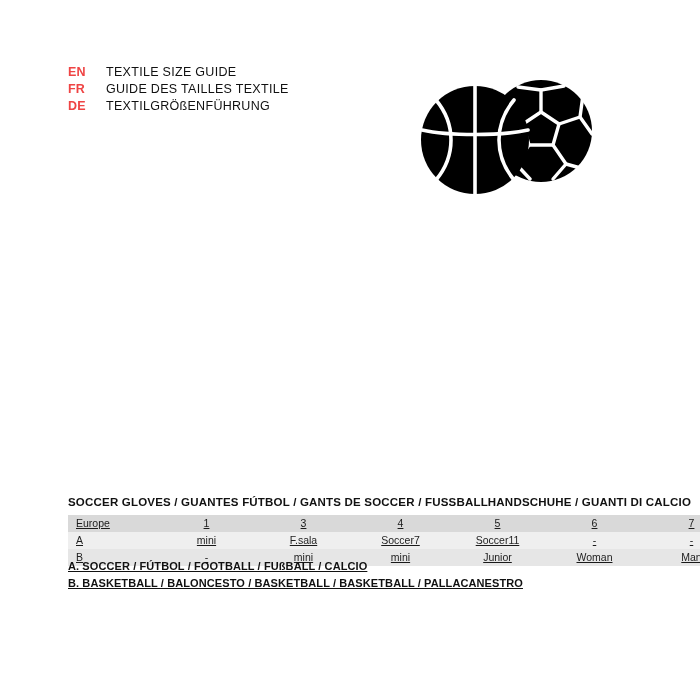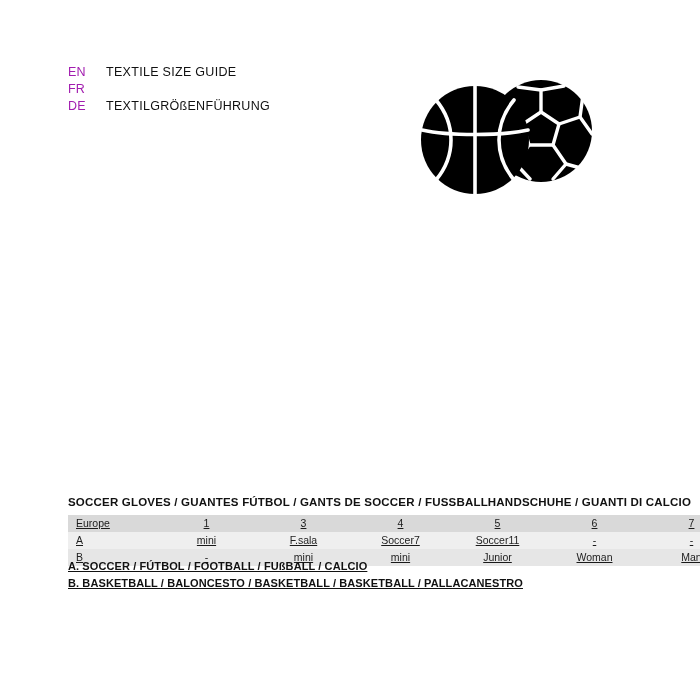--- a/index.html
+++ b/index.html
@@ -25,22 +25,22 @@
     line-height: 17px;
     letter-spacing: 0.2px;
   }
   .lang-row {
     display: flex;
     white-space: nowrap;
   }
   .lang-code {
     width: 38px;
     flex: 0 0 38px;
-    font-weight: 400;
-    color: #a21caf;
+    font-weight: 700;
+    color: #ef4444;
   }
   .lang-text {
     font-weight: 400;
     color: #111;
     letter-spacing: 0.3px;
   }
 
   
   .illustration {
     position: absolute;
@@ -120,20 +120,21 @@
 </head>
 <body>
 
 <div class="lang-block">
   <div class="lang-row">
     <span class="lang-code">EN</span>
     <span class="lang-text">TEXTILE SIZE GUIDE</span>
   </div>
   <div class="lang-row">
     <span class="lang-code">FR</span>
+    <span class="lang-text">GUIDE DES TAILLES TEXTILE</span>
   </div>
   <div class="lang-row">
     <span class="lang-code">DE</span>
     <span class="lang-text">TEXTILGRÖßENFÜHRUNG</span>
   </div>
 </div>
 
 <div class="illustration">
   <svg width="200" height="130" viewBox="0 0 200 130" xmlns="http://www.w3.org/2000/svg">
 

